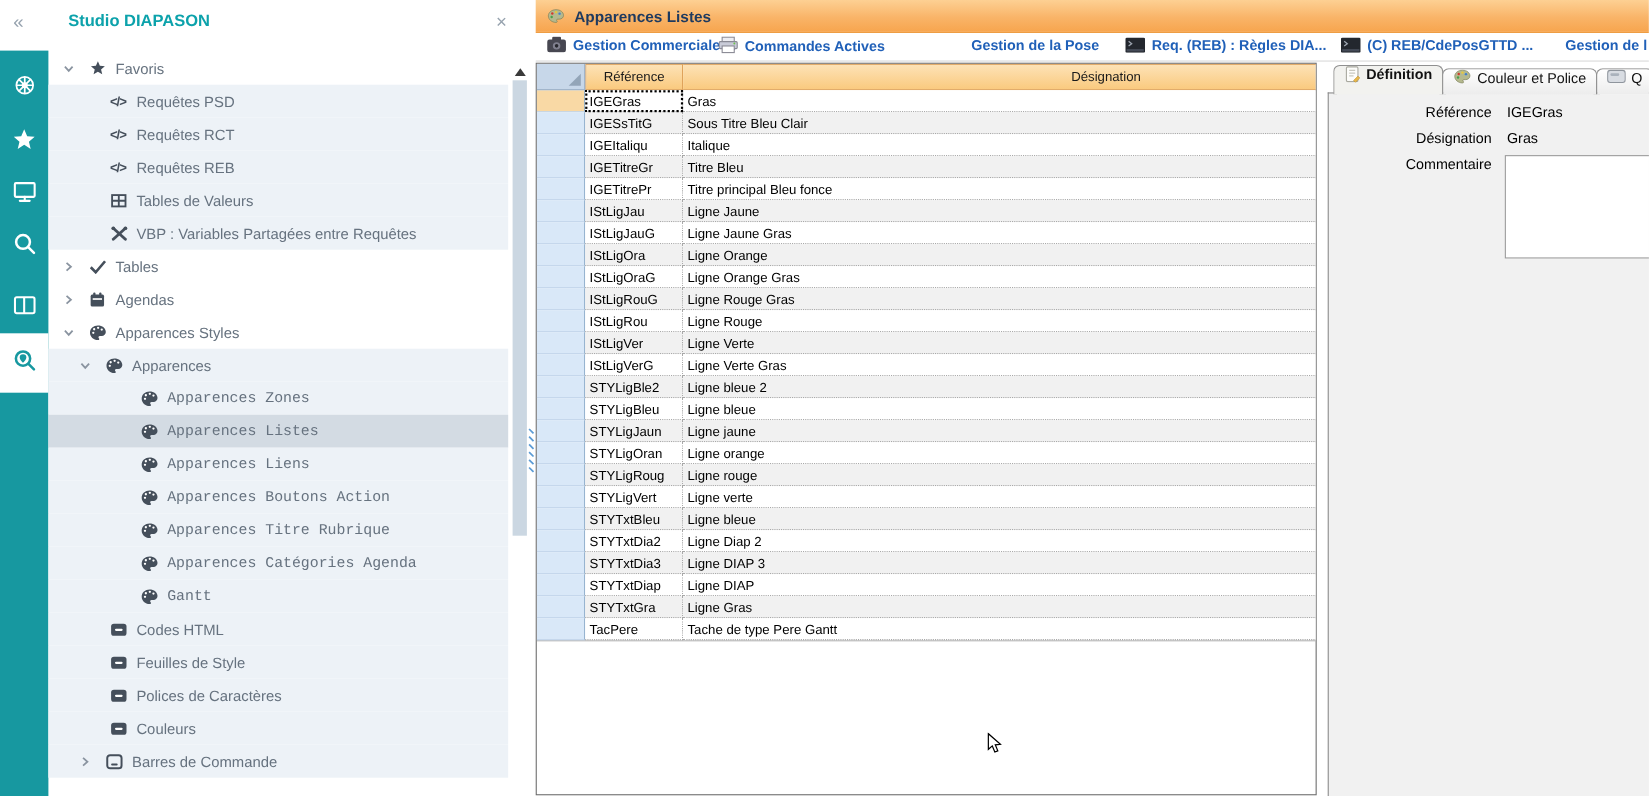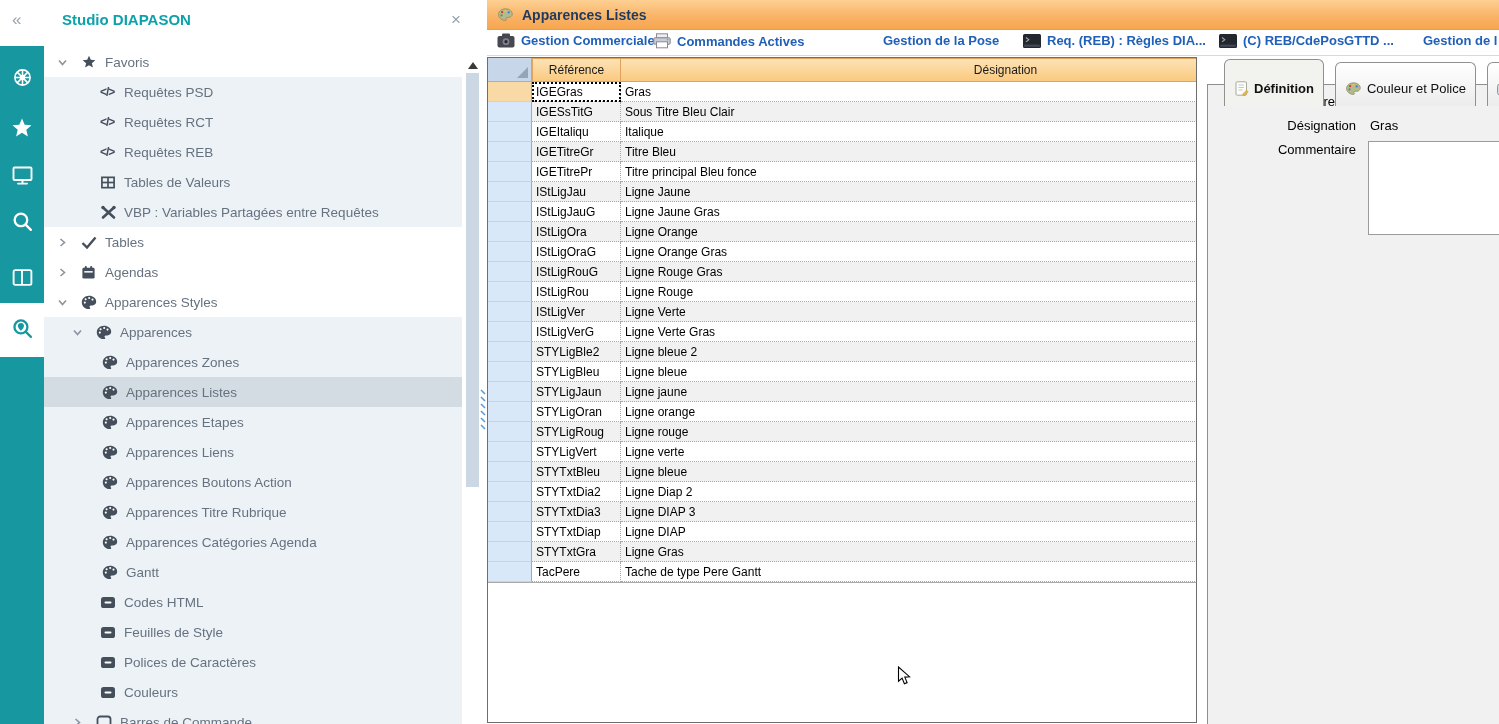--- a/index.html
+++ b/index.html
@@ -16,21 +16,21 @@
   .tree{position:absolute;left:44px;top:47px;width:418px;}
   .trow{height:30px;display:flex;align-items:center;font-size:13.5px;color:#66727F;white-space:nowrap;}
   .trow.block{background:#EDF2F7;}
   .trow.selected{background:#D3DBE3;}
   .trow .chev{width:24px;display:flex;align-items:center;justify-content:flex-start;flex:none;}
   .trow .ticon{width:24px;display:flex;align-items:center;flex:none;}
   .trow .ticon.codetxt{font-weight:700;font-size:12px;color:#454F5B;letter-spacing:-1px;}
   .lvl-l1{padding-left:13px;}
   .lvl-child{padding-left:56px;}
   .lvl-l2{padding-left:28px;}
-  .lvl-l3{padding-left:58px;}
+  .lvl-l3{padding-left:84px;font-family:Liberation Mono, monospace;}
   
   .tscroll{position:absolute;left:465px;top:57px;width:15px;height:667px;background:#fff;}
   .tscroll .up{position:absolute;top:1px;left:0;width:15px;height:14px;display:flex;align-items:center;justify-content:center;}
   .tscroll .up i{width:0;height:0;border-left:5px solid transparent;border-right:5px solid transparent;border-bottom:7px solid #3A3A3A;}
   .tscroll .thumb{position:absolute;top:16px;left:1px;width:13px;height:414px;background:#CBD7E2;}
   .splitter-grip{position:absolute;left:479px;top:388px;}
   
   .titlebar{position:absolute;left:487px;top:0;right:0;height:29px;
             background:linear-gradient(180deg,#FDD093 0%,#F9B468 55%,#F7A54E 100%);
             border-bottom:1px solid #EE9D43;display:flex;align-items:center;}
@@ -56,23 +56,23 @@
   .grow.cur .gsel{background:#F9D9A5;}
   .cell{box-sizing:border-box;font-size:12px;color:#000;display:flex;align-items:center;
         padding:0 4px;border-bottom:1px dotted #A8A8A8;background:#fff;white-space:nowrap;overflow:hidden;}
   .cell.ref{width:89px;flex:none;border-right:1px dotted #A8A8A8;}
   .cell.des{width:770px;flex:none;}
   .cell.sel{outline:2px dotted #000;outline-offset:-2px;background:#fff !important;position:relative;z-index:2;}
   .grows{border-bottom:1px solid #ABABAB;}
   
   .rpanel{position:absolute;left:1207px;top:57px;right:0;bottom:0;}
   .rtabs{position:absolute;left:5px;top:2px;display:flex;align-items:flex-end;z-index:3;}
-  .rtab{height:23px;display:flex;align-items:flex-end;gap:5px;padding:10px 9px;font-size:13px;color:#111;
+  .rtab{height:23px;display:flex;align-items:flex-start;gap:5px;padding:0 9px;font-size:13px;color:#111;
         background:linear-gradient(180deg,#fff,#ECECEC);border:1px solid #909090;border-bottom:none;
-        border-radius:6px 6px 0 0;margin-right:-1px;white-space:nowrap;cursor:pointer;margin-left:12px;}
+        border-radius:6px 6px 0 0;margin-right:-1px;white-space:nowrap;cursor:pointer;}
   .rtab.active{height:26px;font-weight:700;background:#F2F2EF;z-index:4;}
   .rpage{position:absolute;left:0;right:-2px;top:27px;bottom:-2px;background:#F1F1F1;
          border-top:1px solid #8E8E8E;border-left:1px solid #8E8E8E;}
   .frow{position:absolute;left:0;display:flex;font-size:13px;color:#000;}
   .frow .flabel{width:148px;text-align:right;flex:none;}
   .frow .fvalue{margin-left:14px;}
   .comment-box{position:absolute;left:160px;top:56px;right:-2px;height:92px;background:#fff;border:1px solid #9B9B9B;}
   
   .cursor{position:absolute;left:897px;top:666px;z-index:9;}
 </style>
@@ -271,34 +271,20 @@
           <path fill="#454F5B" d="M8 .8C4 .8.8 3.6.8 7.4c0 3.7 3.2 6.7 7.2 6.7 1.3 0 1.6-1 .9-1.7-.8-.8-.3-2 .9-2h1.7c2 0 3.7-1.6 3.7-3.6C15.2 3.2 12 .8 8 .8z"></path>
           <g fill="#fff">
             <circle cx="4.6" cy="4.3" r="1.05"></circle>
             <circle cx="8.2" cy="3" r="1.05"></circle>
             <circle cx="11.5" cy="4.6" r="1.05"></circle>
             <circle cx="3.8" cy="7.6" r="1.05"></circle>
           </g>
         </svg>
       </span>
       <span>Apparences Listes</span>
-    </div>
-    <div class="trow lvl-l3 block">
-      <span class="ticon">
-        <svg width="16" height="15" viewBox="0 0 16 15">
-          <path fill="#454F5B" d="M8 .8C4 .8.8 3.6.8 7.4c0 3.7 3.2 6.7 7.2 6.7 1.3 0 1.6-1 .9-1.7-.8-.8-.3-2 .9-2h1.7c2 0 3.7-1.6 3.7-3.6C15.2 3.2 12 .8 8 .8z"></path>
-          <g fill="#fff">
-            <circle cx="4.6" cy="4.3" r="1.05"></circle>
-            <circle cx="8.2" cy="3" r="1.05"></circle>
-            <circle cx="11.5" cy="4.6" r="1.05"></circle>
-            <circle cx="3.8" cy="7.6" r="1.05"></circle>
-          </g>
-        </svg>
-      </span>
-      <span>Apparences Etapes</span>
     </div>
     <div class="trow lvl-l3 block">
       <span class="ticon">
         <svg width="16" height="15" viewBox="0 0 16 15">
           <path fill="#454F5B" d="M8 .8C4 .8.8 3.6.8 7.4c0 3.7 3.2 6.7 7.2 6.7 1.3 0 1.6-1 .9-1.7-.8-.8-.3-2 .9-2h1.7c2 0 3.7-1.6 3.7-3.6C15.2 3.2 12 .8 8 .8z"></path>
           <g fill="#fff">
             <circle cx="4.6" cy="4.3" r="1.05"></circle>
             <circle cx="8.2" cy="3" r="1.05"></circle>
             <circle cx="11.5" cy="4.6" r="1.05"></circle>
             <circle cx="3.8" cy="7.6" r="1.05"></circle>

